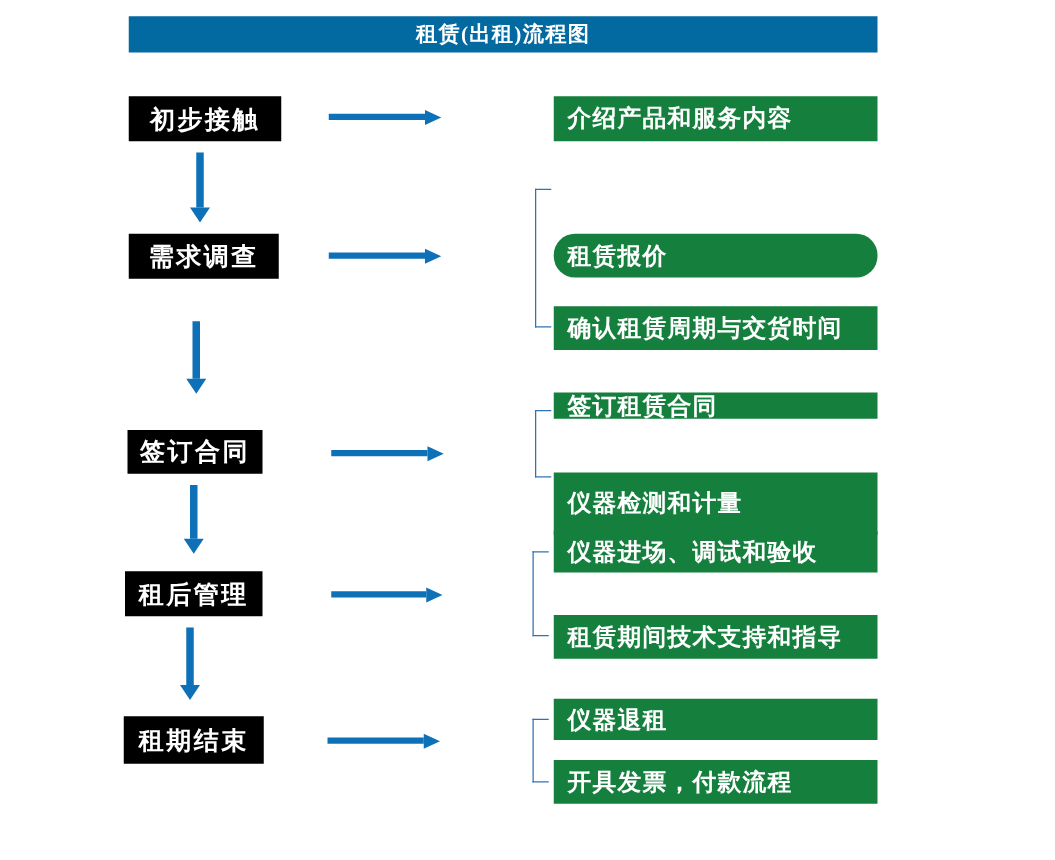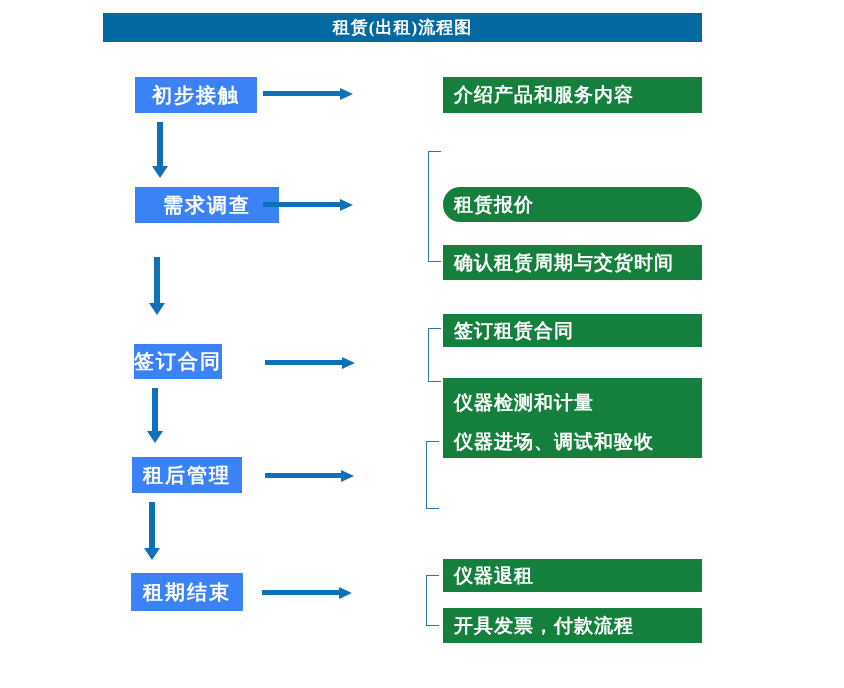--- a/index.html
+++ b/index.html
@@ -7,22 +7,22 @@
     width:844px;height:688px;background:#ffffff;position:relative;overflow:hidden;
     font-family:"Liberation Serif","DejaVu Serif",serif;
   }
   .stage-canvas{position:absolute;left:0;top:0;width:844px;height:688px;}
   .title-bar{
     position:absolute;left:103px;top:13px;width:599px;height:29px;
     background:#0369a1;color:#fff;font-weight:bold;font-size:17px;
     display:flex;align-items:center;justify-content:center;letter-spacing:1px;
   }
   .stage-box{
-    position:absolute;background:#3b82f6;color:#fff;font-weight:bold;font-size:20px;
-    display:flex;align-items:center;justify-content:center;letter-spacing:2px;margin-left:32px;
+    position:absolute;background:#000000;color:#fff;font-weight:bold;font-size:20px;
+    display:flex;align-items:center;justify-content:center;letter-spacing:2px;
   }
   .detail-box{
     position:absolute;left:443px;width:259px;background:#15803d;color:#fff;
     font-weight:bold;font-size:19px;display:flex;align-items:center;
     padding-left:11px;box-sizing:border-box;letter-spacing:1px;
   }
   .harrow{position:absolute;display:flex;align-items:center;height:13px;}
   .harrow .shaft{flex:1;height:5px;background:#0E71B8;}
   .harrow .head{
     width:0;height:0;border-left:13px solid #0E71B8;
@@ -41,34 +41,35 @@
   }
 </style>
 </head>
 <body>
 
 <div class="stage-canvas">
 
   <div class="title-bar">租赁(出租)流程图</div>
 
   <div class="stage-box" style="left:103px;top:77px;width:122px;height:36px;">初步接触</div>
-  <div class="stage-box" style="left:103px;top:187px;width:144px;height:36px;">需求调查</div>
-  <div class="stage-box" style="left:102px;top:344px;width:88px;height:35px;">签订合同</div>
+  <div class="stage-box" style="left:103px;top:187px;width:120px;height:36px;">需求调查</div>
+  <div class="stage-box" style="left:102px;top:344px;width:108px;height:35px;">签订合同</div>
   <div class="stage-box" style="left:100px;top:457px;width:110px;height:36px;">租后管理</div>
   <div class="stage-box" style="left:99px;top:573px;width:112px;height:38px;">租期结束</div>
 
   <div class="detail-box" style="top:77px;height:36px;">介绍产品和服务内容</div>
 
   <div class="detail-box" style="top:187px;height:35px;border-radius:17px;">租赁报价</div>
   <div class="detail-box" style="top:245px;height:35px;">确认租赁周期与交货时间</div>
 
-  <div class="detail-box" style="top:314px;height:33px;">签订租赁合同</div>
+  <div class="detail-box" style="top:314px;height:21px;">签订租赁合同</div>
   <div class="detail-box" style="top:378px;height:50px;">仪器检测和计量</div>
 
   <div class="detail-box" style="top:425px;height:33px;">仪器进场、调试和验收</div>
+  <div class="detail-box" style="top:492px;height:35px;">租赁期间技术支持和指导</div>
 
   <div class="detail-box" style="top:559px;height:33px;">仪器退租</div>
   <div class="detail-box" style="top:608px;height:35px;">开具发票，付款流程</div>
 
   <div class="harrow" style="left:263px;top:87px;width:90px;">
       <div class="shaft"></div>
       <div class="head"></div>
     </div>
   <div class="harrow" style="left:263px;top:198px;width:90px;">
       <div class="shaft"></div>

